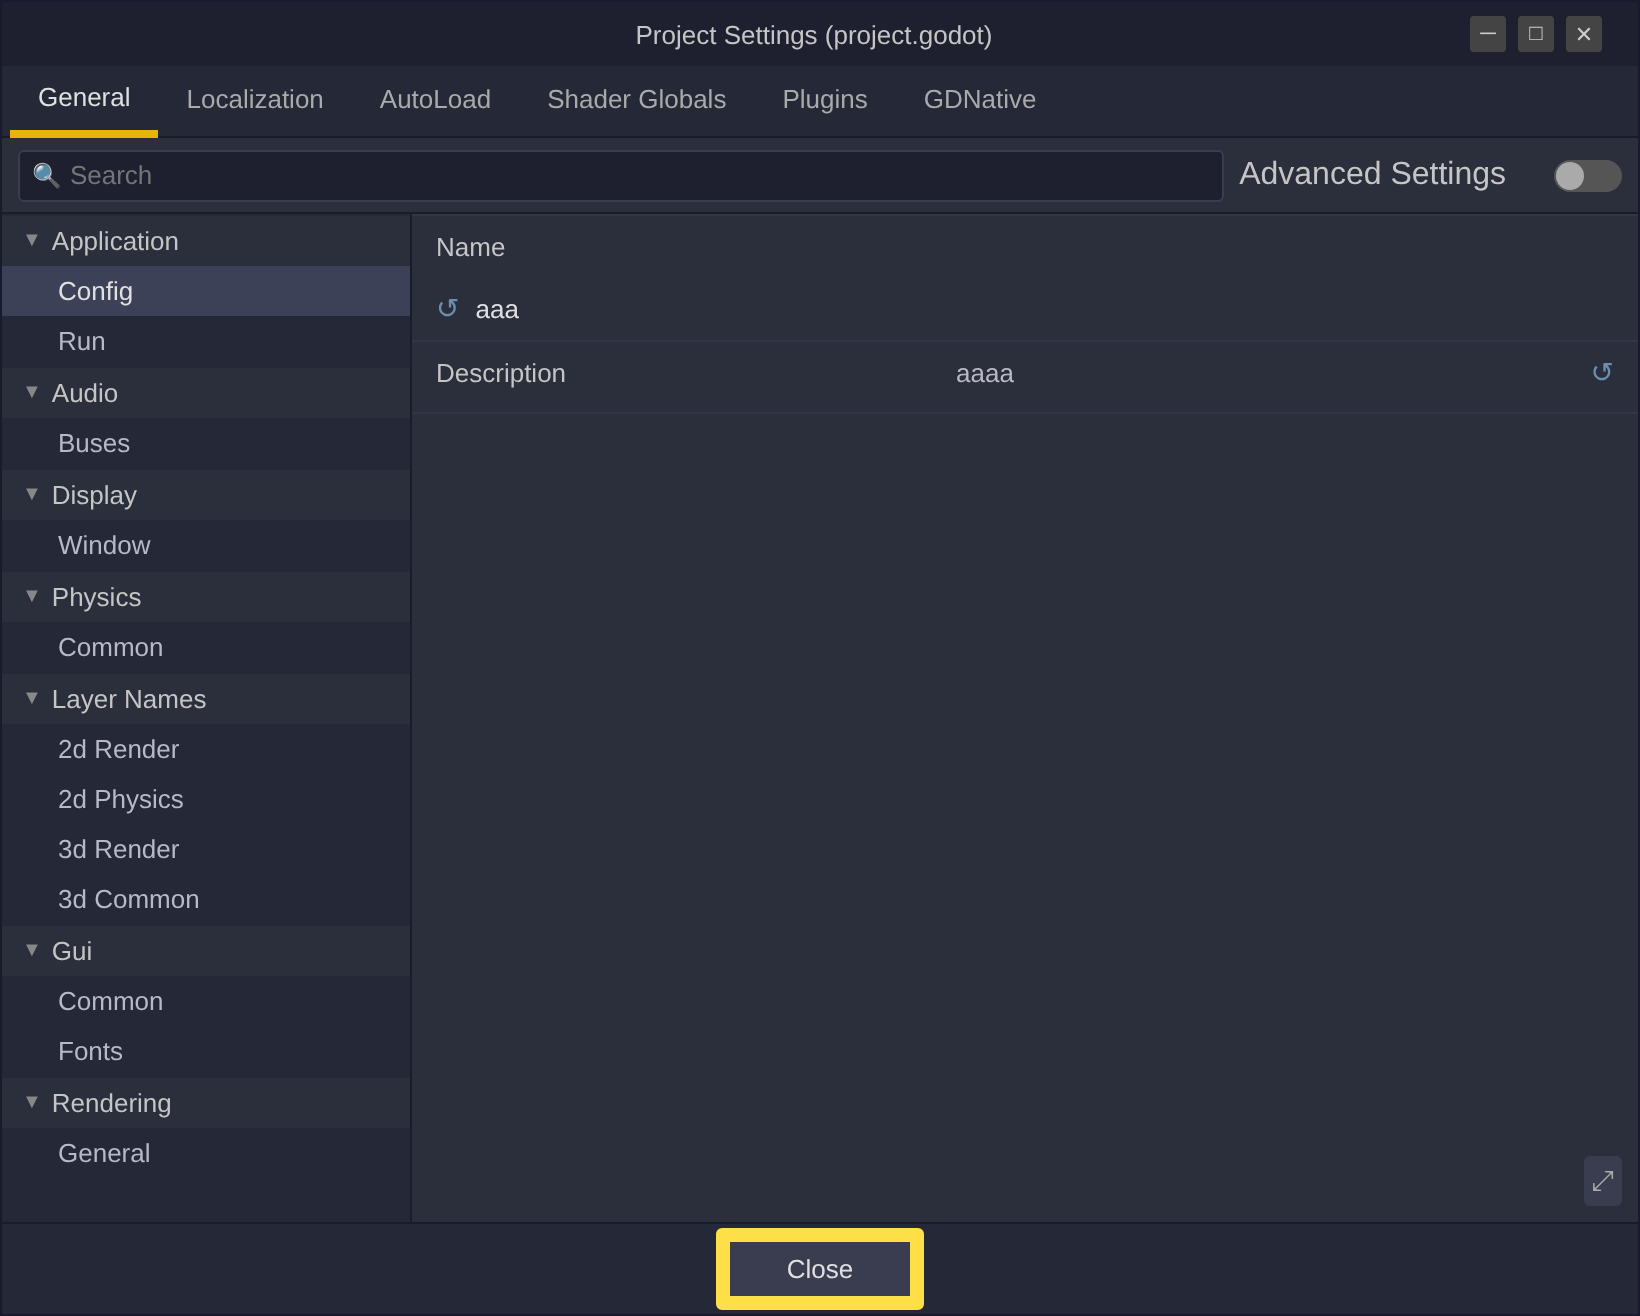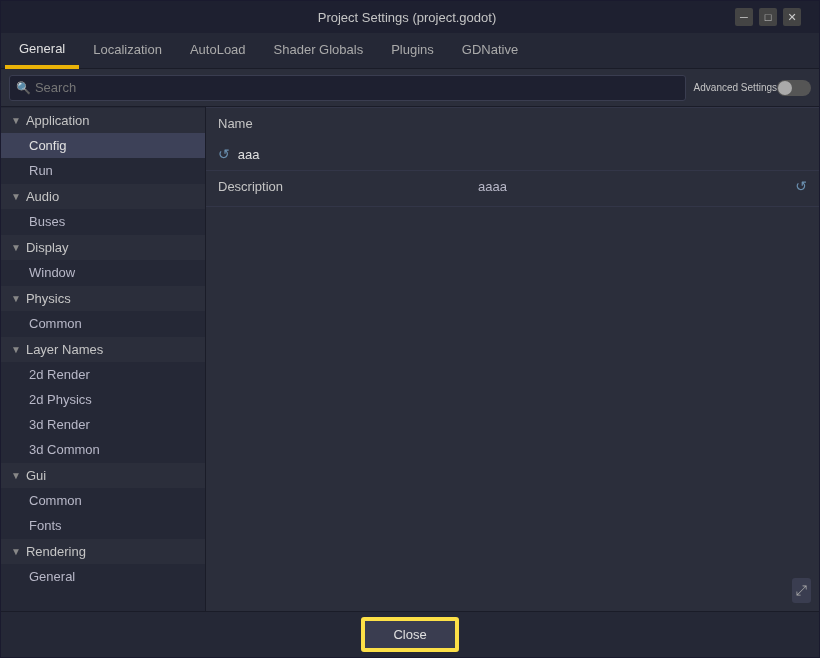--- a/index.html
+++ b/index.html
@@ -107,23 +107,23 @@
       font-size: 13px;
       width: 100%;
     }
     .search-icon-wrap {
       color: #888;
       font-size: 12px;
     }
     .advanced-settings {
       display: flex;
       align-items: center;
-      gap: 0;
-      color: #c5c5c5;
-      font-size: 10px;
+      gap: 24px;
+      color: #c5c5c5;
+      font-size: 16px;
       white-space: nowrap;
     }
     .toggle-switch {
       width: 34px;
       height: 16px;
       background: #555;
       border-radius: 8px;
       position: relative;
       cursor: pointer;
     }
@@ -249,21 +249,21 @@
       height: 46px;
       background: #252836;
       display: flex;
       align-items: center;
       justify-content: center;
       border-top: 1px solid #1a1c28;
     }
     .close-btn {
       padding: 6px 28px;
       background: #3a3d50;
-      border: 4px solid #fde047;
+      border: 7px solid #fde047;
       color: #e0e0e0;
       cursor: pointer;
       font-size: 13px;
       border-radius: 3px;
     }
   </style>
 </head>
 <body>
 
 <div class="window">

